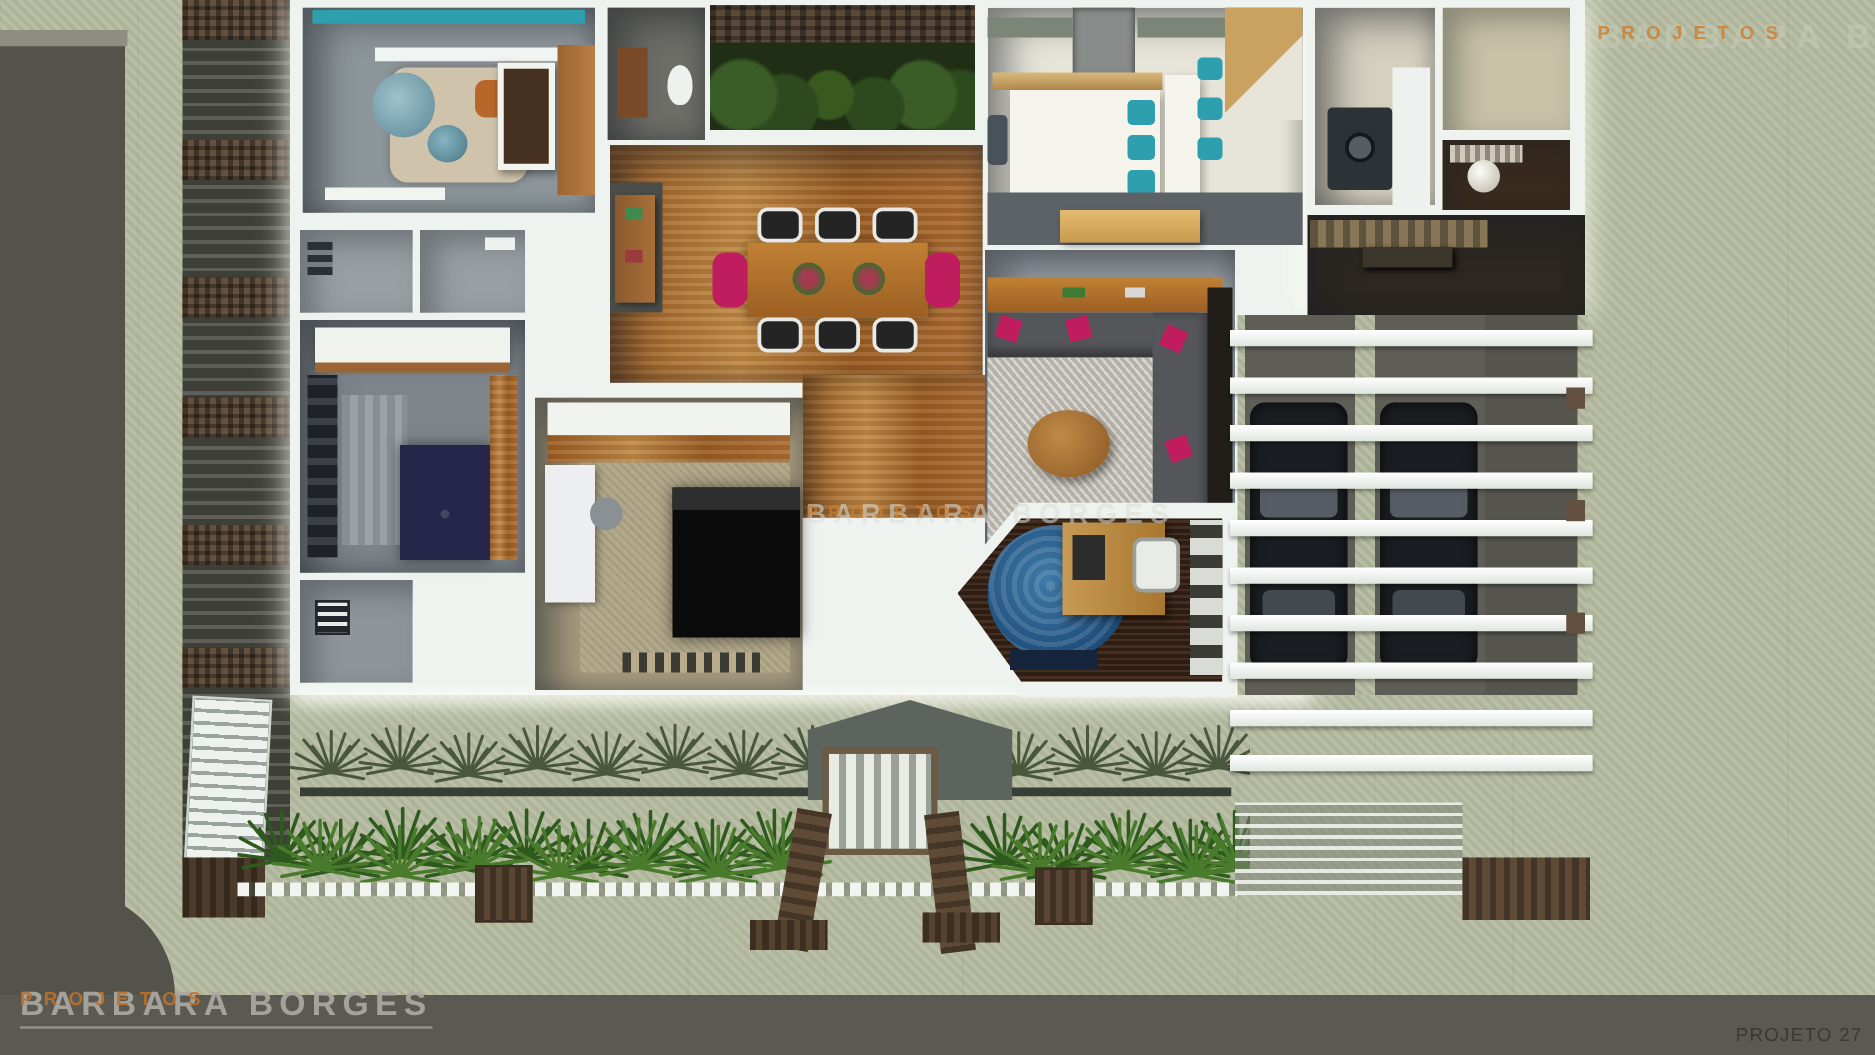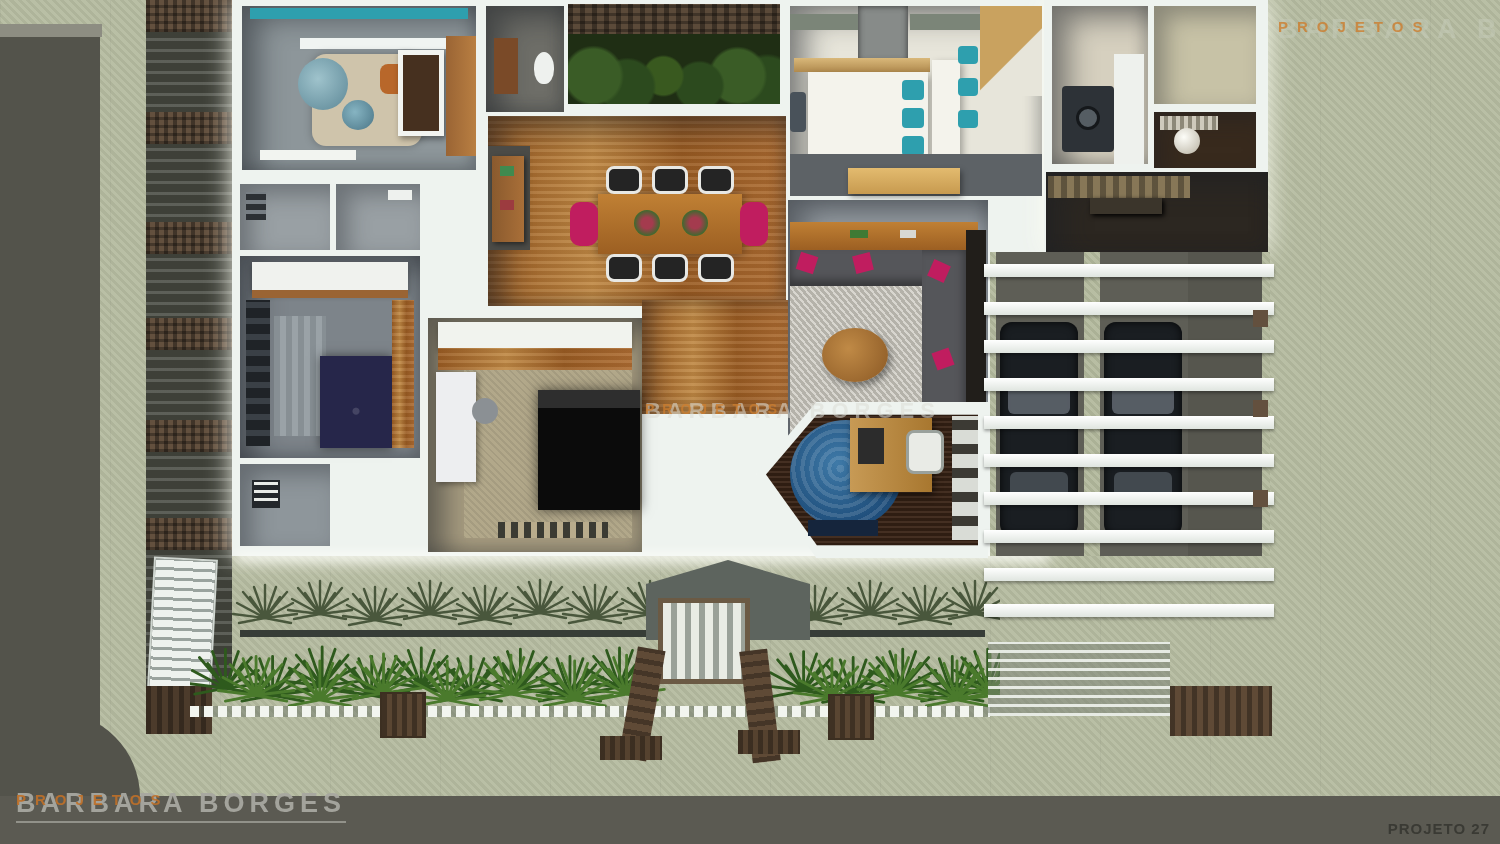--- a/index.html
+++ b/index.html
@@ -82,21 +82,21 @@
   .wm-tr{left:1278px;top:14px;}
   .wm-tr .brand{font-size:27px;color:rgba(196,202,184,.55);}
   .wm-tr .sub{font-size:15px;margin-top:4px;color:rgba(205,125,45,.8);}
   .wm-center{left:645px;top:398px;}
   .wm-center .brand{font-size:22px;color:rgba(220,220,214,.55);letter-spacing:6px;}
   .wm-center .sub{font-size:14px;margin-top:3px;color:rgba(205,125,45,.75);letter-spacing:8px;}
   .wm-bl{left:16px;top:788px;}
   .wm-bl .brand{font-size:27px;color:rgba(168,168,160,.95);letter-spacing:5px;
     border-bottom:2px solid rgba(160,160,152,.8);padding-bottom:2px;}
   .wm-bl .sub{font-size:15px;margin-top:3px;color:rgba(192,112,40,.9);}
-  .wm-br{right:10px;top:820px;font-size:15px;letter-spacing:1px;color:#3a3a34;font-weight:bold;}
+  .wm-br{right:10px;top:820px;font-size:15px;letter-spacing:1px;color:#3a3a34;font-weight:normal;}
 </style>
 </head>
 <body>
 
 <div id="scene" style="--ground: #b6bca1; --street: #53534b; --bottom-band: #5b5a52; --wall-white: #eef3ef; --wood-light: #c08a46; --teal: #2e9fae; --magenta: #c01d5f; --sofa-gray: #55565a; --rug-gray: #cbc8bf; --carpet-beige: #b2a88a; --navy-bed: #26264a; --office-rug-blue: #1e4d7a; --plant-dark: #49573c; --plant-green: #2e5a1d; --plant-bright: #4a7a2c; --brick: #63503e; --car-black: #1a1e22; --accent-orange: #c07430;">
 
   <div class="ground"></div>
   <div class="street-corner"></div>
   <div class="street-left"></div>
   <div class="street-top-strip"></div>

